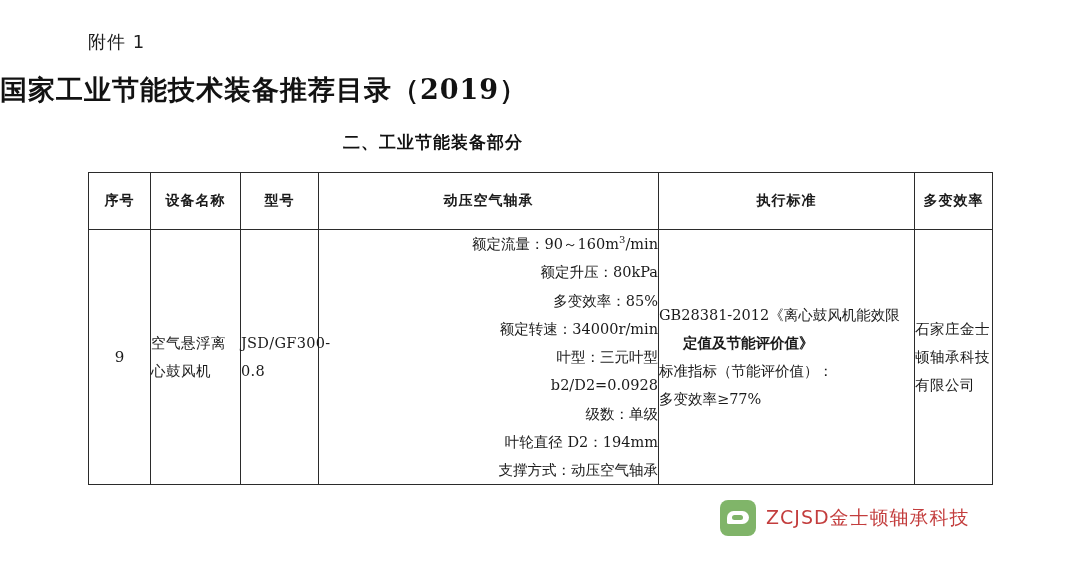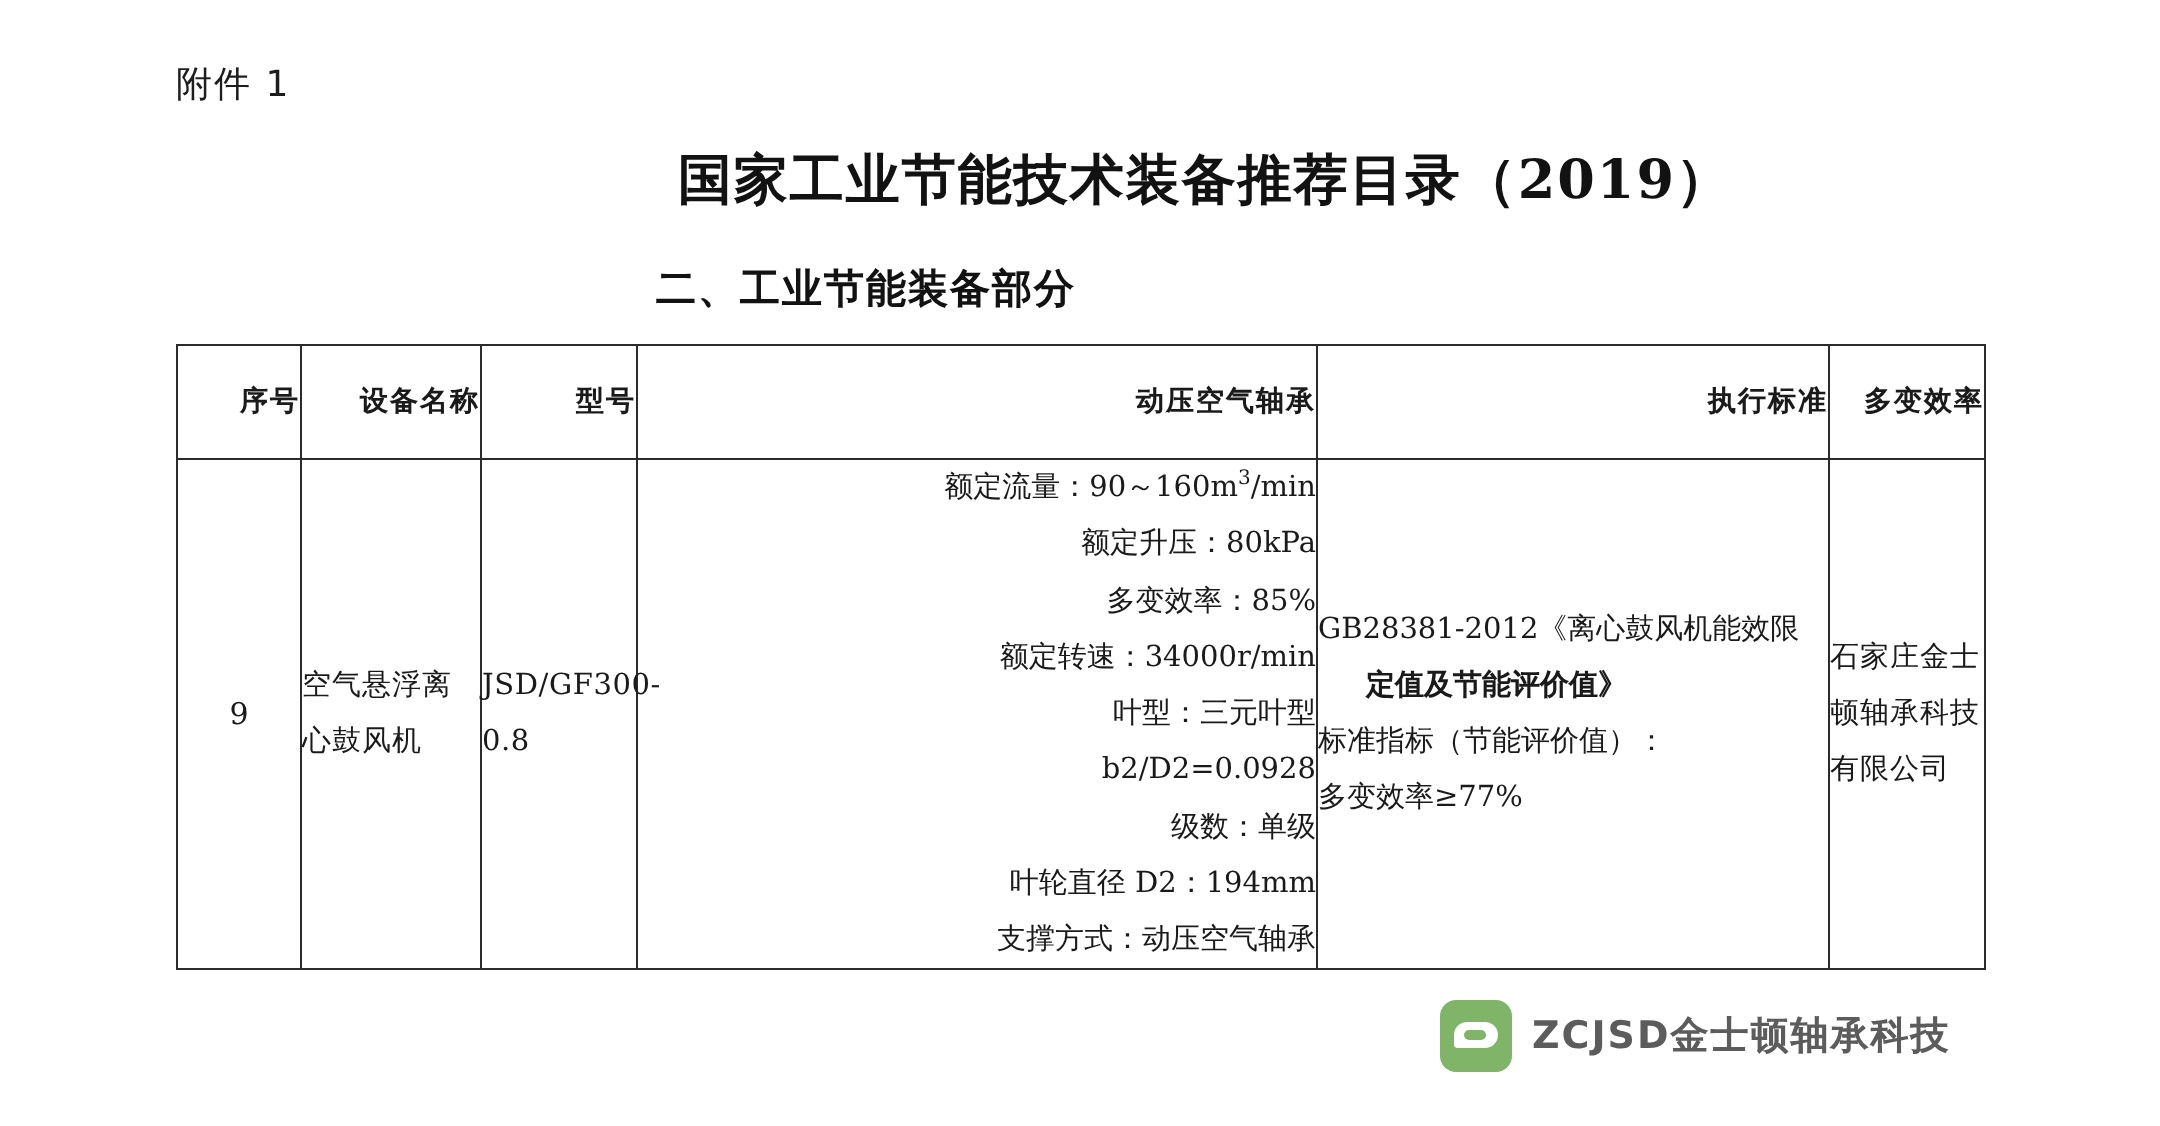--- a/index.html
+++ b/index.html
@@ -31,35 +31,35 @@
     font-family: "DejaVu Sans", "Liberation Sans", sans-serif;
     letter-spacing: 1px;
     color: #1d1d1d;
   }
 
   .doc-title {
     position: absolute;
     left: 0;
     right: 0;
     top: 72px;
-    text-align: right;
+    text-align: left;
     font-size: 27px;
     font-weight: bold;
     letter-spacing: 1px;
     color: #121212;
     font-family: "DejaVu Serif", "Liberation Serif", serif;
   }
 
   .doc-subtitle {
     position: absolute;
     left: 0;
     right: 0;
     top: 131px;
     text-align: center;
-    font-size: 20px;
+    font-size: 17px;
     font-weight: bold;
     letter-spacing: 1px;
     color: #121212;
     font-family: "DejaVu Serif", "Liberation Serif", serif;
   }
 
   table.spec-table {
     position: absolute;
     left: 88px;
     top: 172px;
@@ -77,21 +77,21 @@
   .section-header {
     text-align: center;
     font-size: 15px;
     font-weight: bold;
     height: 40px;
     letter-spacing: 1px;
     font-family: "DejaVu Serif", "Liberation Serif", serif;
   }
 
   .col-head {
-    text-align: right;
+    text-align: center;
     font-size: 14px;
     font-weight: bold;
     height: 56px;
     letter-spacing: 1px;
     font-family: "DejaVu Serif", "Liberation Serif", serif;
   }
 
   .cell {
     font-size: 14.5px;
     line-height: 1.95;
@@ -183,22 +183,22 @@
     position: absolute;
     left: 12px;
     top: 15px;
     width: 11px;
     height: 5px;
     border-radius: 3px;
     background: #6aa84f;
   }
   .wm-text {
     font-size: 19px;
-    font-weight: bold;
-    color: #404040;
+    font-weight: normal;
+    color: #b91c1c;
     letter-spacing: 1px;
     font-family: "DejaVu Sans", "Liberation Sans", sans-serif;
     white-space: nowrap;
   }
 </style>
 </head>
 <body>
 
 <div class="page">
 

